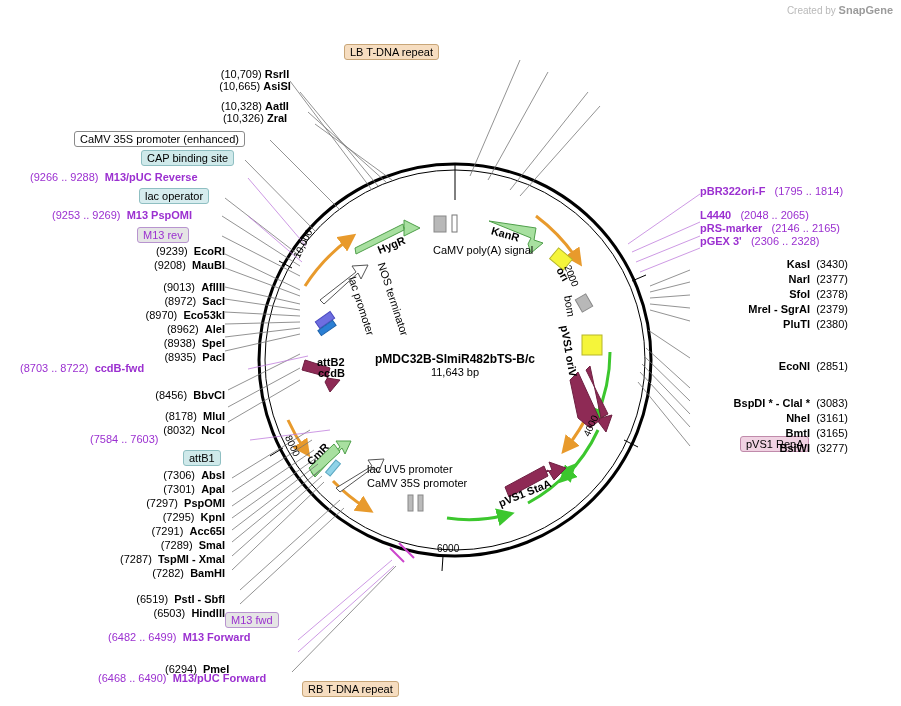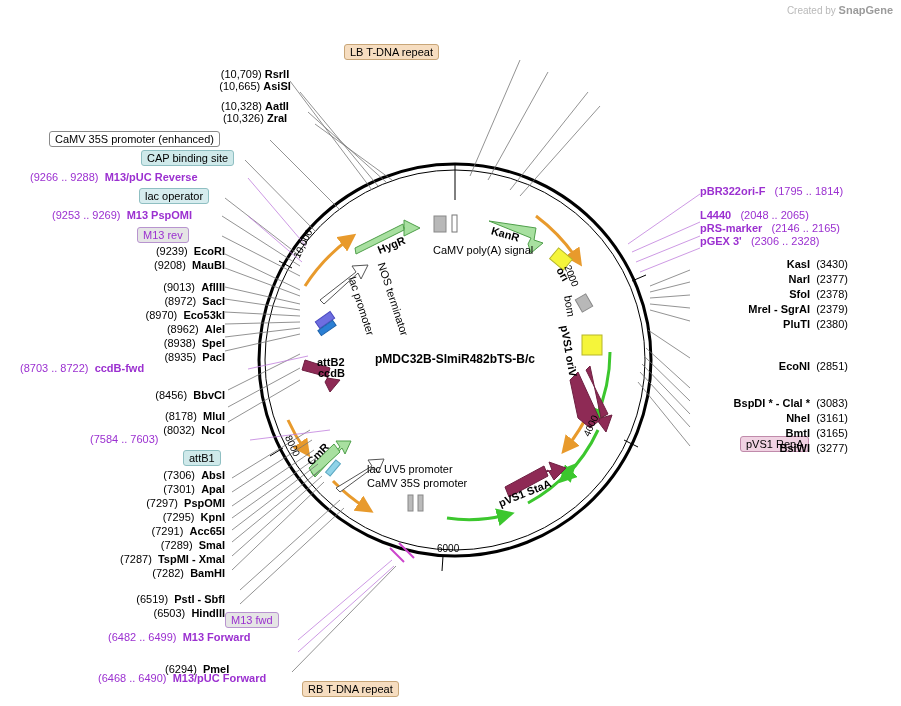--- a/index.html
+++ b/index.html
@@ -193,39 +193,40 @@
     </g>
   </svg>
 
   <div class="lbl tick" style="left:560px;top:270px;transform:rotate(68deg);">2000</div>
   <div class="lbl tick" style="left:580px;top:420px;transform:rotate(-65deg);">4000</div>
   <div class="lbl tick" style="left:437px;top:543px;">6000</div>
   <div class="lbl tick" style="left:281px;top:440px;transform:rotate(65deg);">8000</div>
   <div class="lbl tick" style="left:288px;top:238px;transform:rotate(-64deg);">10,000</div>
 
   <div class="title-main" style="left:305px;top:352px;width:300px;">pMDC32B-SlmiR482bTS-B/c</div>
+  <div class="title-sub" style="left:305px;top:366px;width:300px;">11,643 bp</div>
 
   <div class="lbl bold" style="left:377px;top:239px;transform:rotate(-22deg);">HygR</div>
   <div class="lbl" style="left:433px;top:244px;">CaMV poly(A) signal</div>
   <div class="lbl bold" style="left:491px;top:228px;transform:rotate(16deg);">KanR</div>
   <div class="lbl bold" style="left:556px;top:268px;transform:rotate(60deg);">ori</div>
   <div class="lbl" style="left:559px;top:300px;transform:rotate(80deg);">bom</div>
   <div class="lbl bold" style="left:543px;top:345px;transform:rotate(80deg);">pVS1 oriV</div>
   <div class="lbl bold" style="left:497px;top:487px;transform:rotate(-22deg);">pVS1 StaA</div>
   <div class="lbl bold" style="left:305px;top:448px;transform:rotate(-45deg);">CmR</div>
   <div class="lbl bold" style="left:318px;top:367px;">ccdB</div>
   <div class="lbl bold" style="left:317px;top:356px;">attB2</div>
   <div class="lbl" style="left:331px;top:300px;transform:rotate(72deg);">lac promoter</div>
   <div class="lbl" style="left:355px;top:293px;transform:rotate(72deg);">NOS terminator</div>
   <div class="lbl" style="left:367px;top:463px;">lac UV5 promoter</div>
   <div class="lbl" style="left:367px;top:477px;">CaMV 35S promoter</div>
 
   <div class="lbl box box-tan" style="left:344px;top:44px;">LB T-DNA repeat</div>
   <div class="lbl box box-tan" style="left:302px;top:681px;">RB T-DNA repeat</div>
-  <div class="lbl box box-white" style="left:49px;top:131px;">CaMV 35S promoter (enhanced)</div>
+  <div class="lbl box box-white" style="left:74px;top:131px;">CaMV 35S promoter (enhanced)</div>
   <div class="lbl box box-cyan" style="left:141px;top:150px;">CAP binding site</div>
   <div class="lbl box box-cyanlite" style="left:139px;top:188px;">lac operator</div>
   <div class="lbl box box-purple" style="left:137px;top:227px;">M13 rev</div>
   <div class="lbl box box-purple" style="left:225px;top:612px;">M13 fwd</div>
   <div class="lbl box box-cyan" style="left:135px;top:450px;margin-left:48px;">attB1</div>
   <div class="lbl box box-pink" style="left:740px;top:436px;">pVS1 RepA</div>
   <div class="lbl purple" style="left:90px;top:433px;">
     <span>(7584 .. 7603)</span>
   </div>
 

